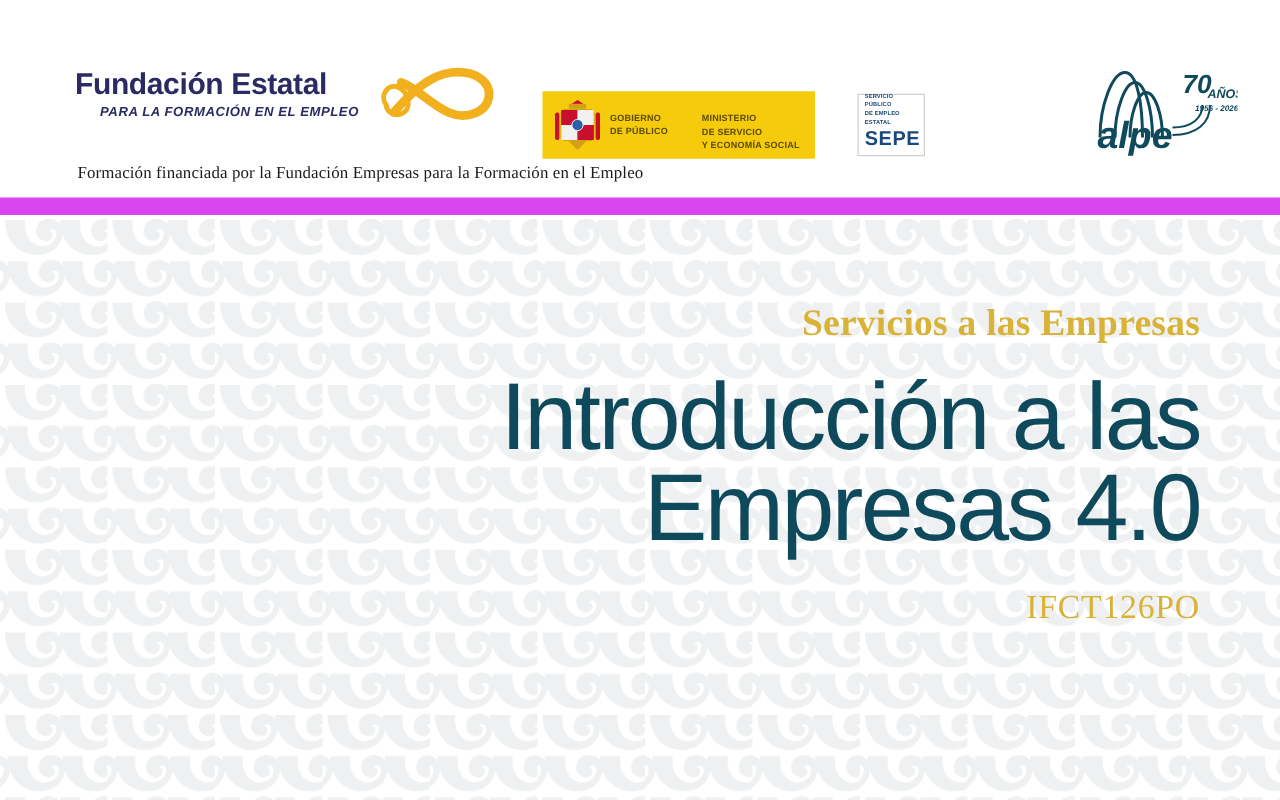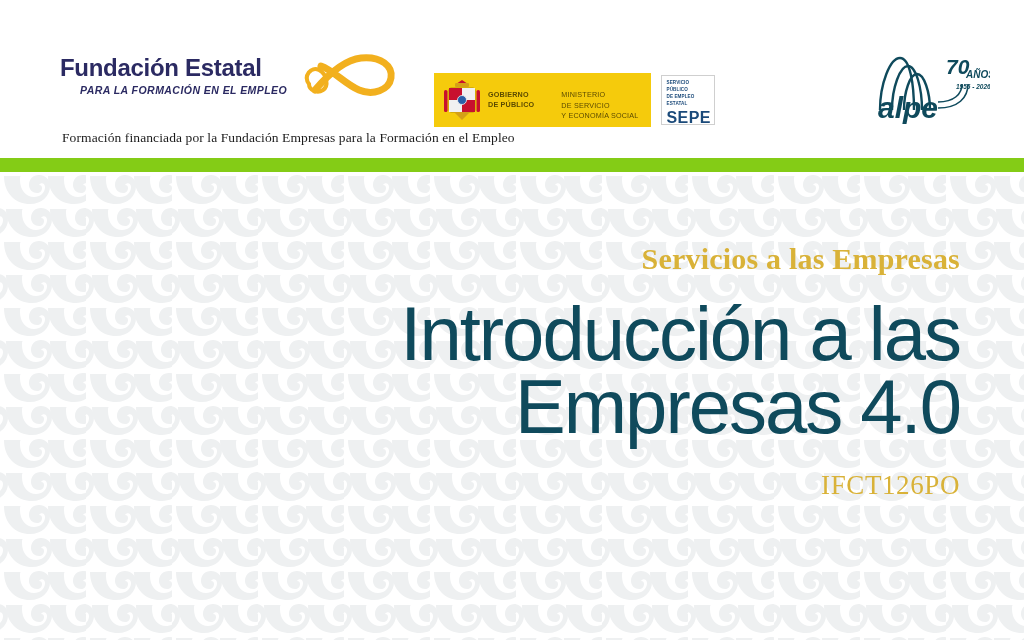--- a/index.html
+++ b/index.html
@@ -5,21 +5,21 @@
   * { margin:0; padding:0; box-sizing:border-box; }
   html, body {
     width:1024px; height:640px;
     font-family:"Liberation Sans", sans-serif;
     background:#ffffff;
     overflow:hidden;
   }
   .slide {
     position:relative;
     width:1024px; height:640px;
-    background:#84cc16;
+    background:#d946ef;
   }
 
   
   .header {
     position:absolute; top:0; left:0;
     width:1024px; height:158px;
     background:#ffffff;
     z-index:5;
   }
   .logo-row {
@@ -40,47 +40,47 @@
   .fund-sub {
     font-size:10.5px; font-weight:700; color:#2b2a62;
     font-style:italic; letter-spacing:0.45px;
     margin-top:5px; white-space:nowrap;margin-left:20px;
   }
   .fund-swoosh { width:96px; height:52px; }
 
   
   .gob-block {
     position:absolute; left:434px; top:43px;
-    display:flex; align-items:stretch; height:54px;
+    display:flex; align-items:stretch; height:54px;gap:24px;
   }
   .gob-yellow {
     background:#f5cb0c;
     display:flex; align-items:center;
     height:54px;
   }
   .gob-arms { width:40px; height:46px; margin:0 6px 0 8px; }
   .gob-name {
     font-size:7.2px; font-weight:700; color:#5c4b00;
     line-height:1.45; letter-spacing:0.2px;
     padding-right:14px; white-space:nowrap;
   }
   .gob-divider {
     width:1px; background:#c9a600; margin:5px 0;
   }
   .gob-ministry {
-    font-size:7.2px; font-weight:400; color:#5c4b00;
+    font-size:7.2px; font-weight:700; color:#5c4b00;
     line-height:1.45; letter-spacing:0.2px;
     padding:0 12px; align-self:center; white-space:nowrap;margin-top:12px;
   }
   .sepe-box {
     width:54px; height:50px; align-self:center;
     border:1px solid #cfcfcf; background:#ffffff;
     margin-left:10px;
     display:flex; flex-direction:column;
-    justify-content:flex-start; align-items:flex-start;
+    justify-content:flex-end; align-items:flex-start;
     padding:4px 5px;
   }
   .sepe-top {
     font-size:4.6px; font-weight:700; color:#1b4a7a;
     line-height:1.5; letter-spacing:0.1px;
   }
   .sepe-word {
     font-size:16px; font-weight:700; color:#1b4a7a;
     letter-spacing:0.4px; line-height:1; margin-top:2px;
   }

